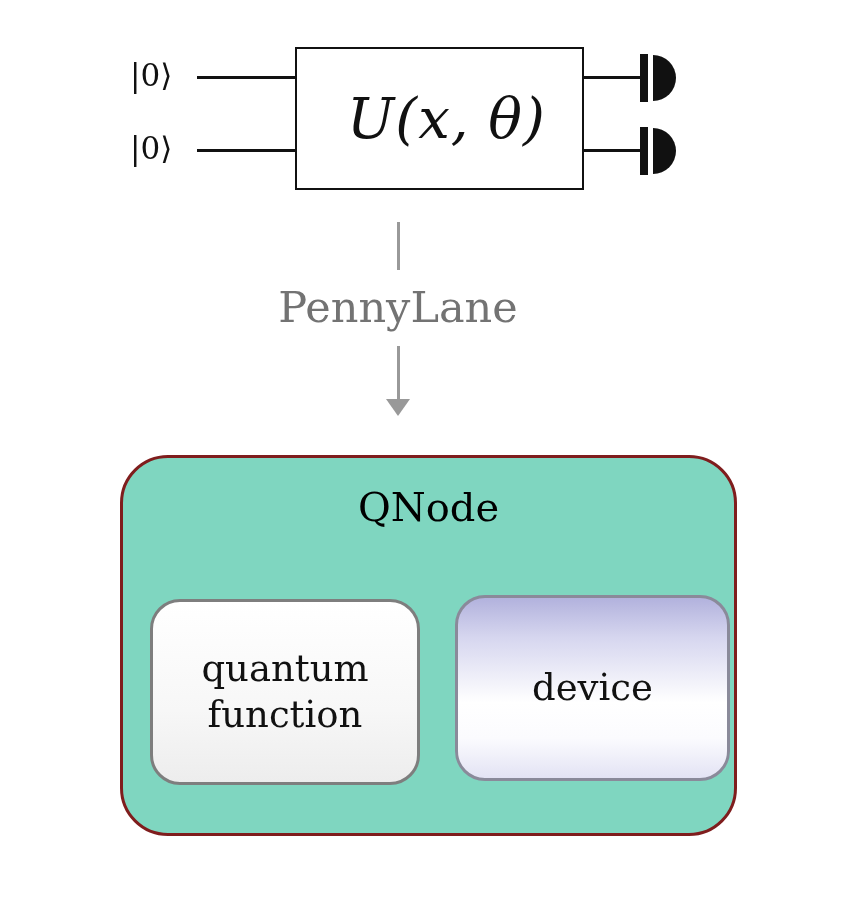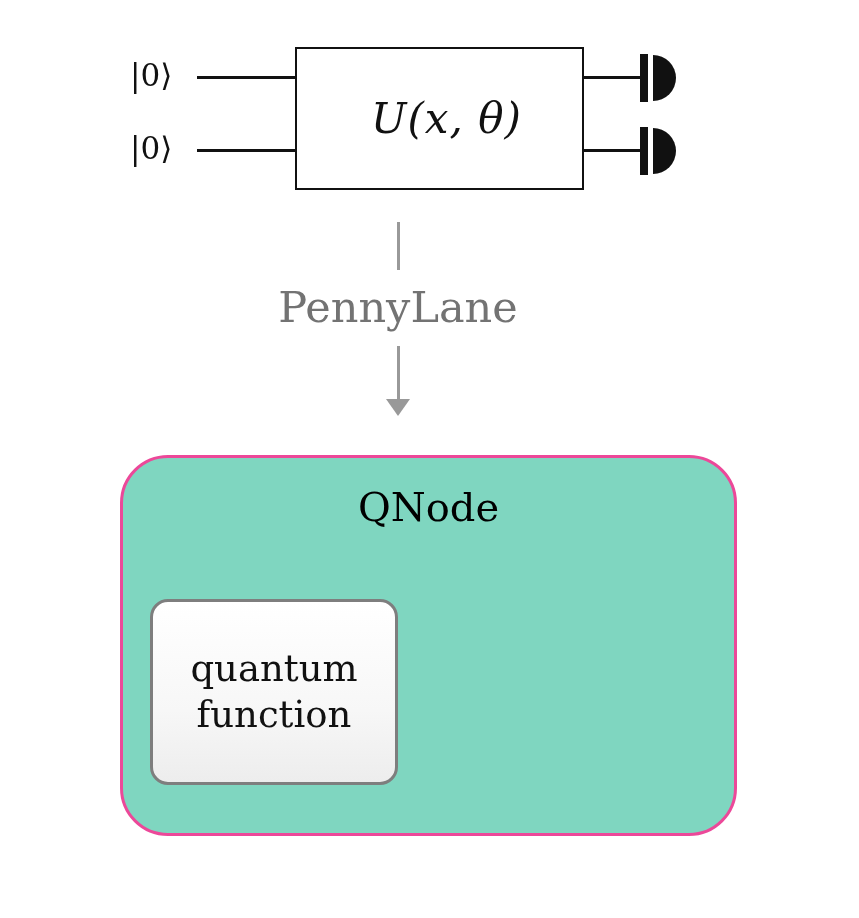--- a/index.html
+++ b/index.html
@@ -48,21 +48,21 @@
     height: 143px;
     background: #ffffff;
     border: 2.5px solid #111;
     box-sizing: border-box;
     display: flex;
     align-items: center;
     justify-content: center;
   }
   .gate-label {
     font-style: italic;
-    font-size: 42px;
+    font-size: 56px;
     letter-spacing: 1px;
     white-space: nowrap;
     margin-left: 14px;
   }
 
   .meter {
     position: absolute;
     left: 640px;
   }
   .meter-0 { top: 54px; }
@@ -101,21 +101,21 @@
 
   
   .qnode {
     position: absolute;
     left: 120px;
     top: 455px;
     width: 617px;
     height: 381px;
     box-sizing: border-box;
     background: #7fd6c0;
-    border: 3px solid #ec4899;
+    border: 3px solid #7f1d1d;
     border-radius: 48px;
   }
   .qnode-title {
     position: absolute;
     top: 26px;
     left: 0;
     width: 100%;
     text-align: center;
     font-size: 40px;
     color: #000;
@@ -127,25 +127,25 @@
     align-items: center;
     justify-content: center;
     text-align: center;
     font-size: 37px;
     line-height: 1.25;
     color: #111;
   }
   .qf-box {
     left: 27px;
     top: 141px;
-    width: 248px;
+    width: 270px;
     height: 186px;
     background: linear-gradient(180deg, #ffffff 0%, #f7f7f7 60%, #ededed 100%);
     border: 3px solid #7e7e7e;
-    border-radius: 18px;
+    border-radius: 30px;
     padding: 0 20px;
   }
   .device-box {
     left: 332px;
     top: 137px;
     width: 275px;
     height: 186px;
     background: linear-gradient(180deg, #b2b2dd 0%, #d6d6ef 22%, #ffffff 58%, #fbfbfe 78%, #e3e3f4 100%);
     border: 3px solid #8a8a9a;
     border-radius: 30px;
@@ -187,15 +187,18 @@
     <div class="arrow-head"></div>
   </div>
 
   <div class="qnode">
     <div class="qnode-title">QNode</div>
 
     <div class="inner-box qf-box">
       <span>quantum function</span>
     </div>
 
+    <div class="inner-box device-box">
+      <span>device</span>
+    </div>
   </div>
 
 </div>
 
 </body></html>

